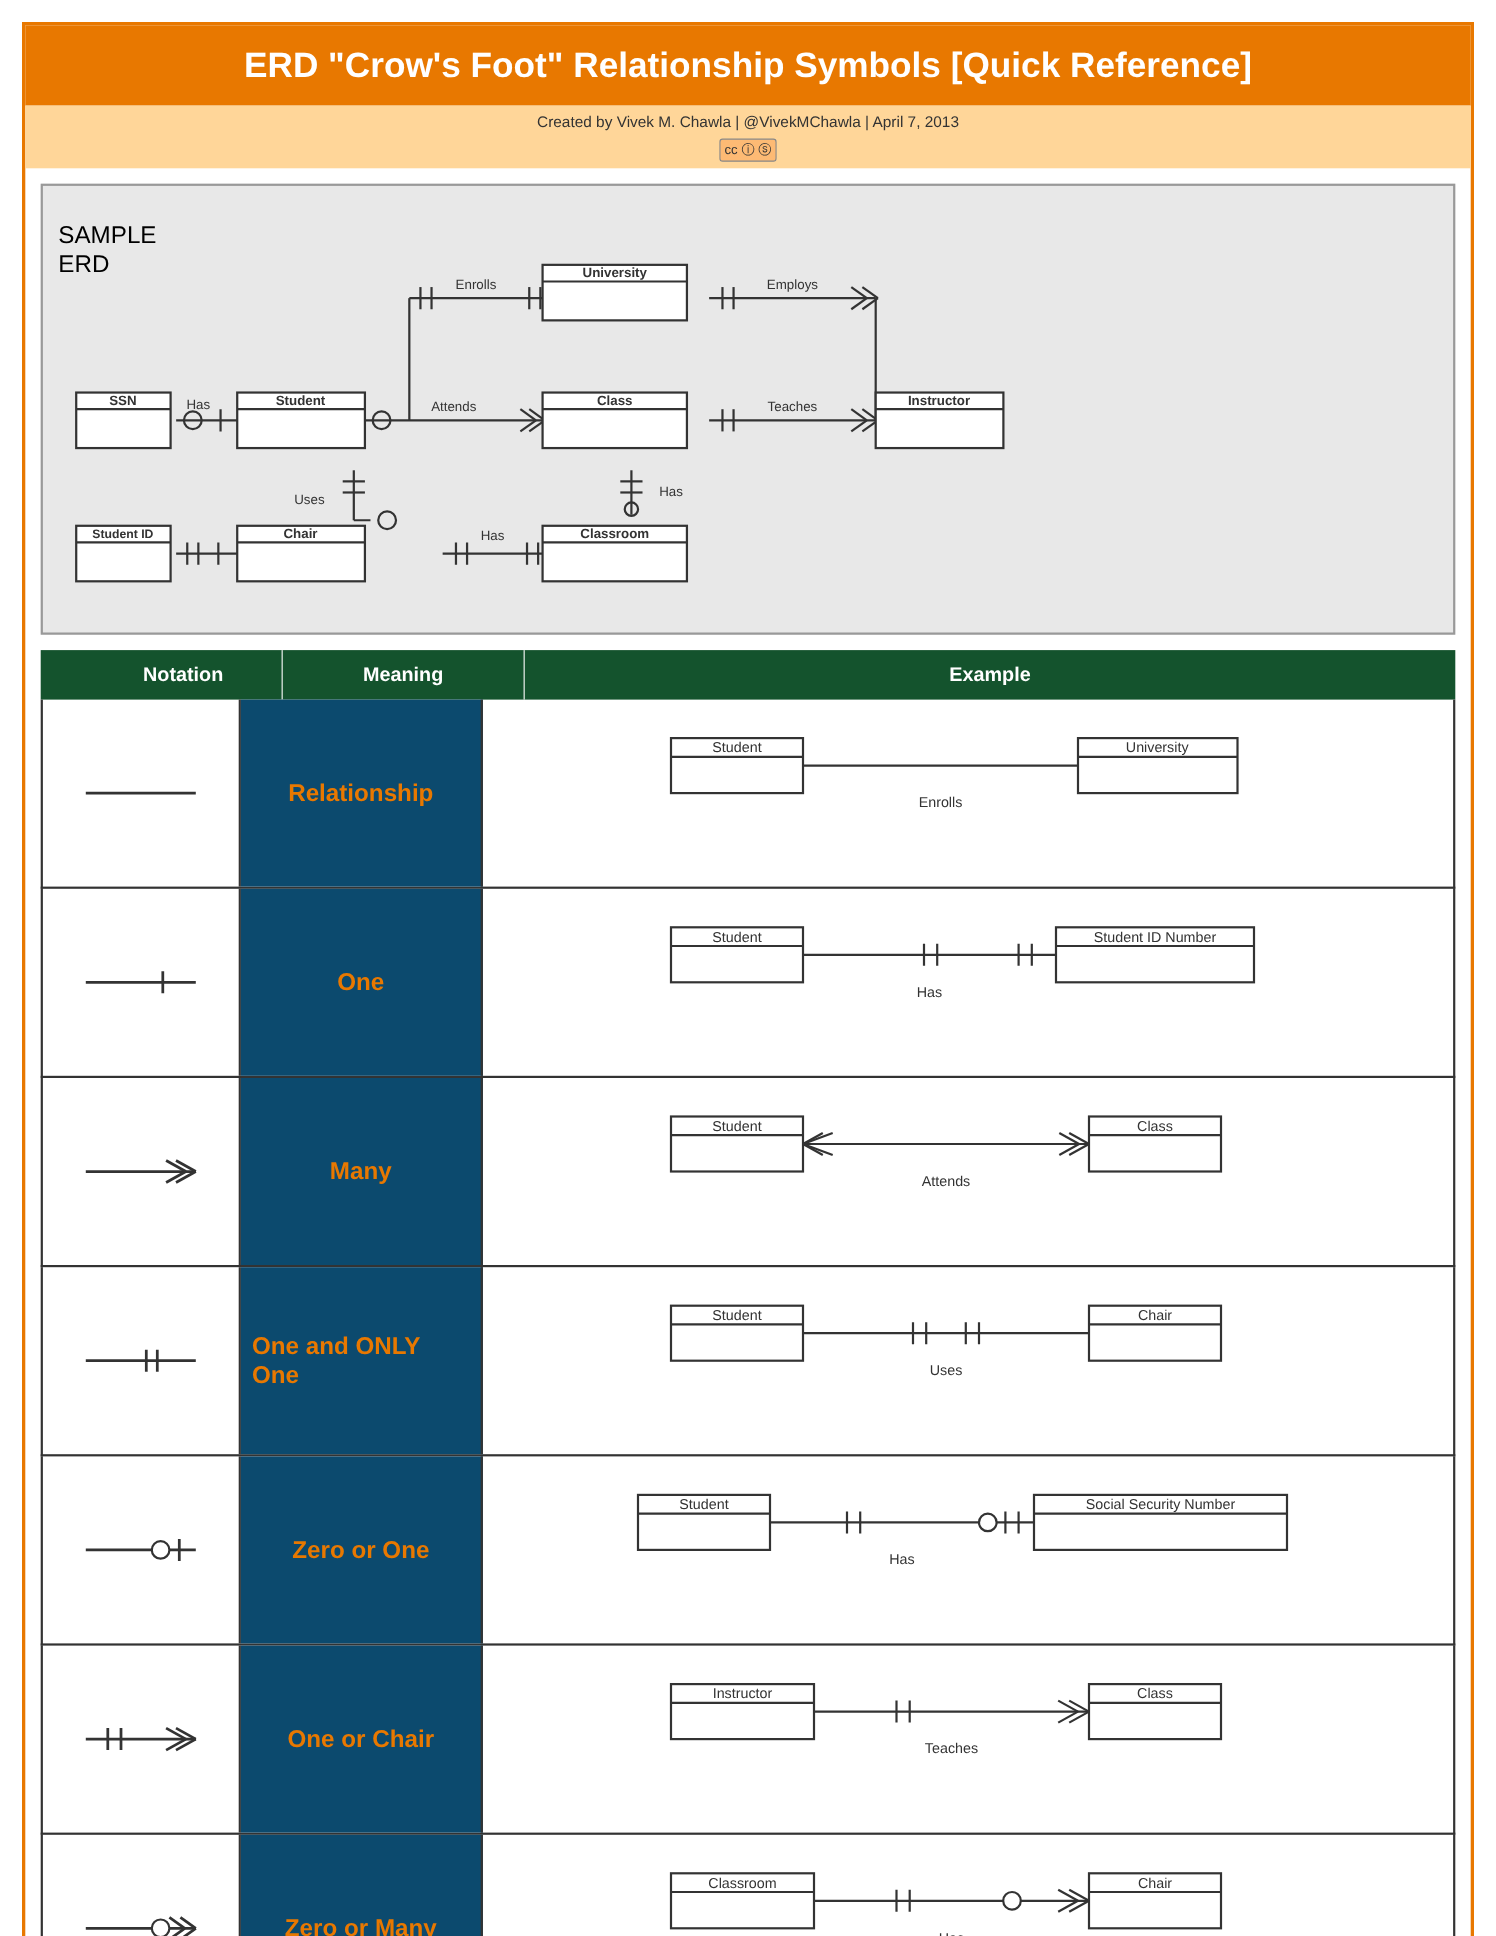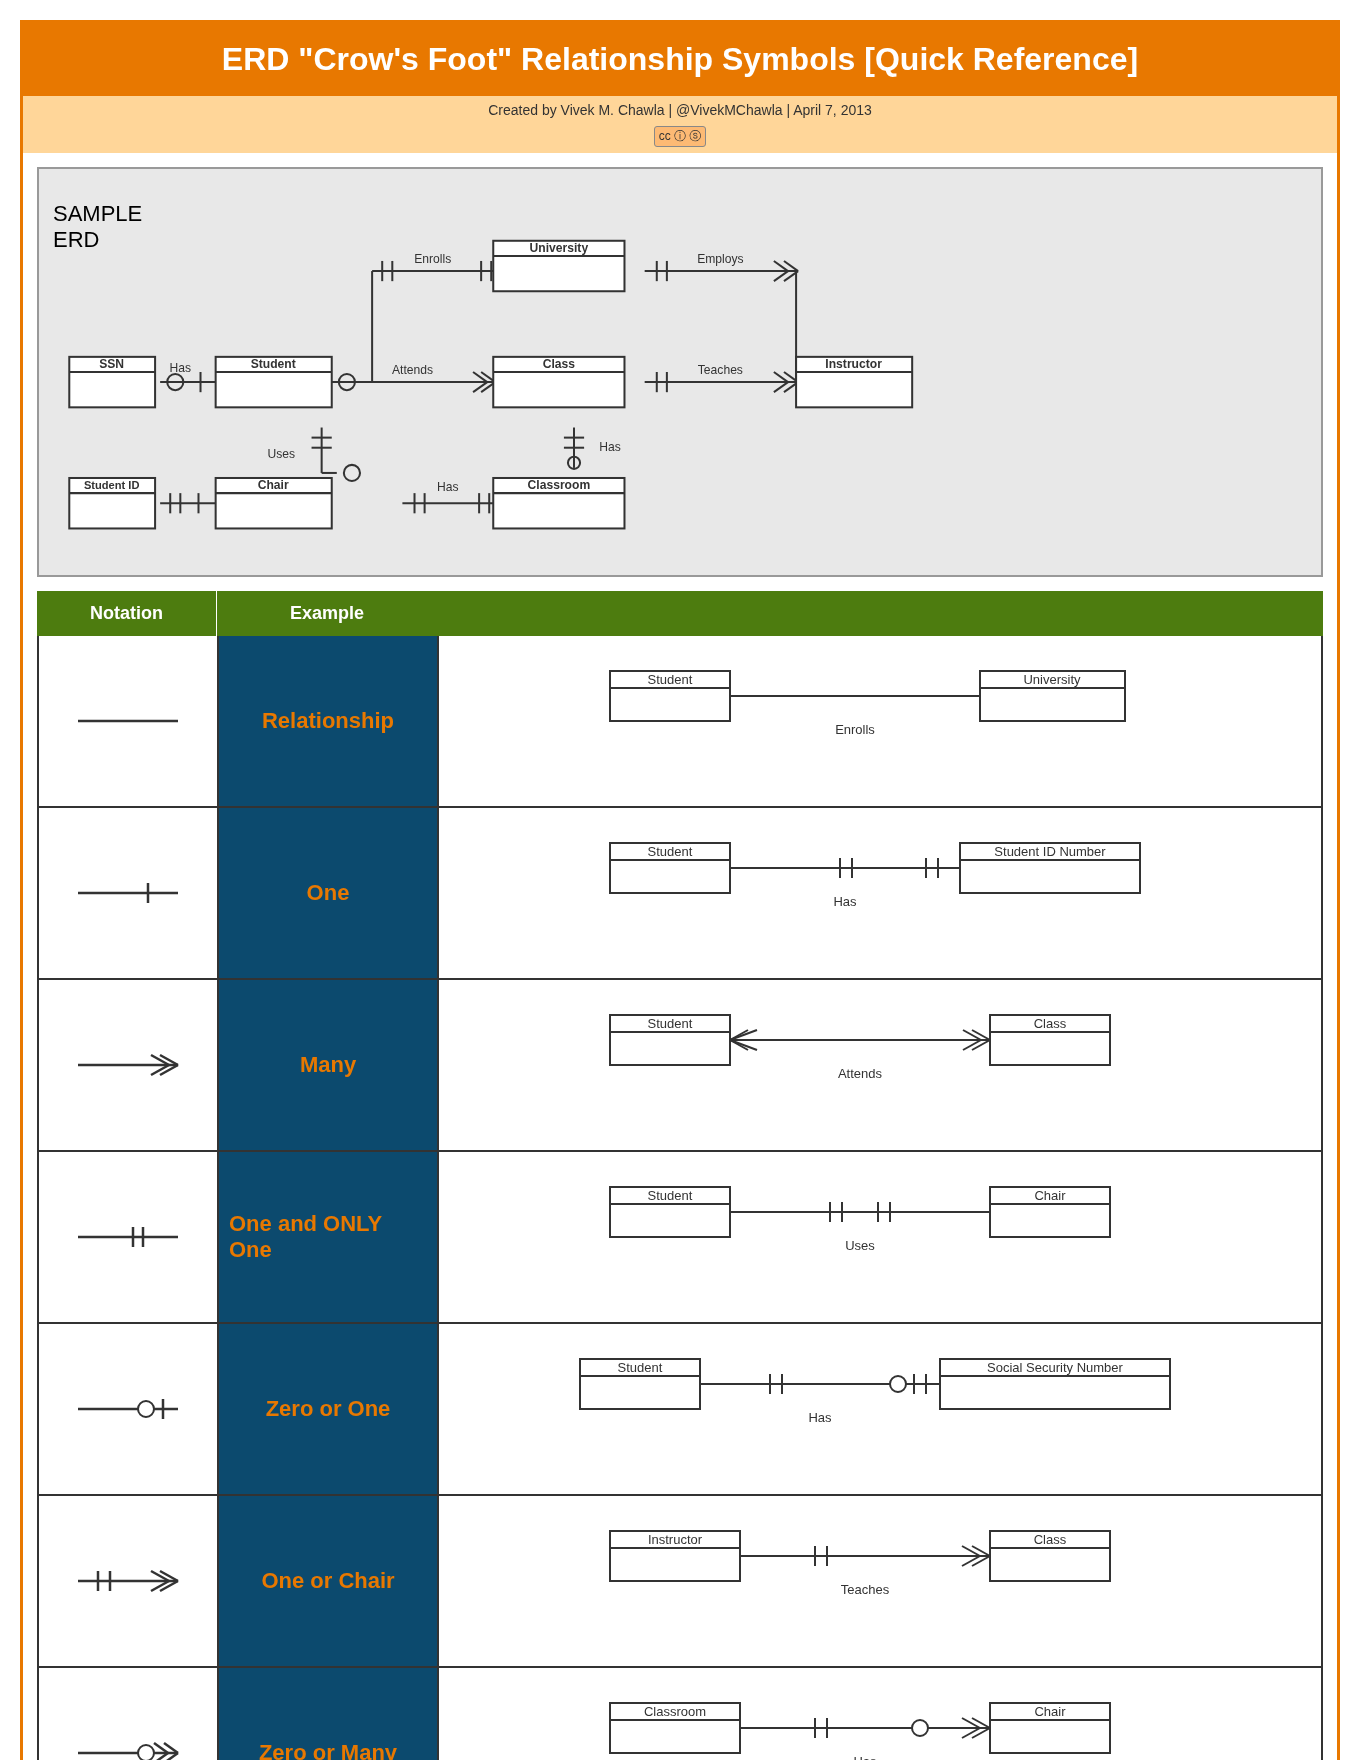--- a/index.html
+++ b/index.html
@@ -67,27 +67,28 @@
     .erd-svg {
       position: absolute;
       top: 0; left: 0;
       width: 100%;
       height: 100%;
       pointer-events: none;
     }
 
     
     .notation-header {
-      background: #4d7c0f;
+      background: #14532d;
       display: grid;
       grid-template-columns: 180px 220px 1fr;
       color: #fff;
       font-weight: bold;
       font-size: 18px;
       margin: 0 14px;
+      padding-left: 40px;
     }
     .notation-header div {
       padding: 12px 10px;
       text-align: center;
       border-right: 1px solid #fff;
     }
     .notation-header div:last-child { border-right: none; }
 
     .notation-row {
       display: grid;
@@ -254,20 +255,21 @@
 
       <rect x="750" y="185" width="115" height="50" fill="white" stroke="#333" stroke-width="2"></rect>
       <line x1="750" y1="200" x2="865" y2="200" stroke="#333" stroke-width="2"></line>
       <text x="807" y="196" font-size="12" font-weight="bold" text-anchor="middle" fill="#333">Instructor</text>
 
     </svg>
   </div>
 
   <div class="notation-header">
     <div>Notation</div>
+    <div>Meaning</div>
     <div>Example</div>
   </div>
 
   <div class="notation-row">
     <div class="notation-symbol">
       <svg width="120" height="40">
         <line x1="10" y1="20" x2="110" y2="20" stroke="#333" stroke-width="2.5"></line>
       </svg>
     </div>
     <div class="notation-meaning">

